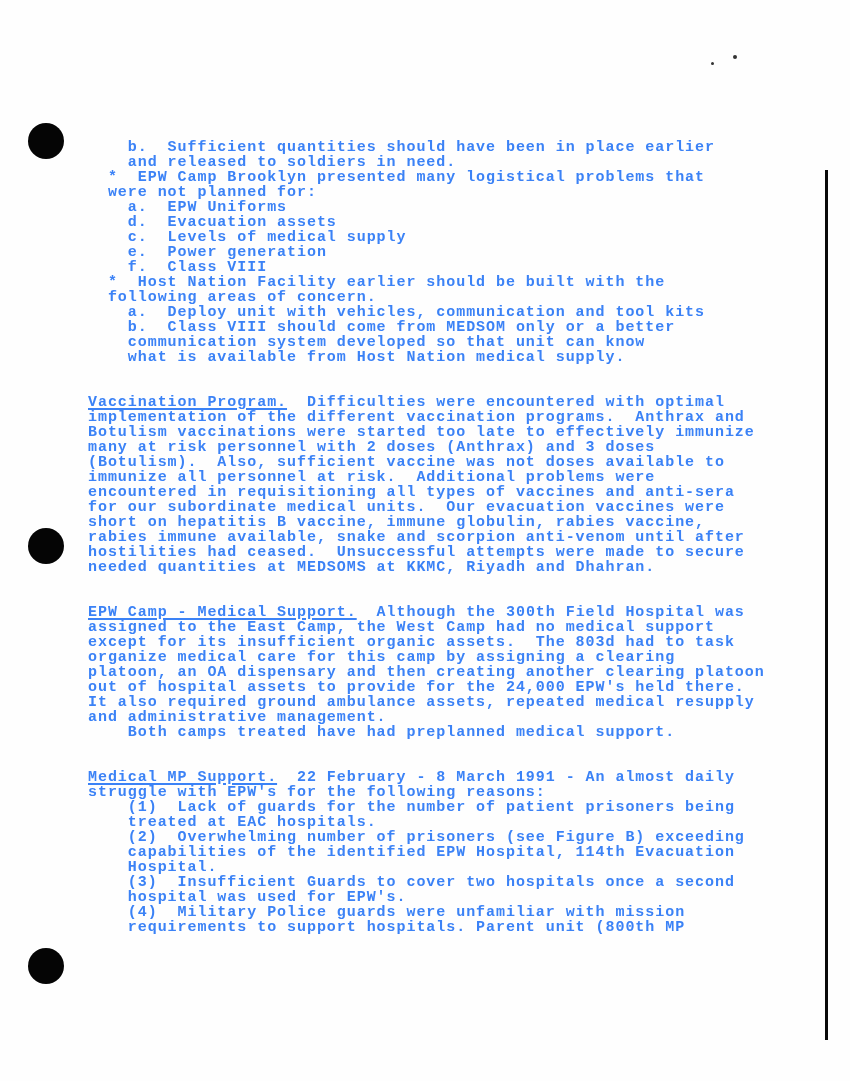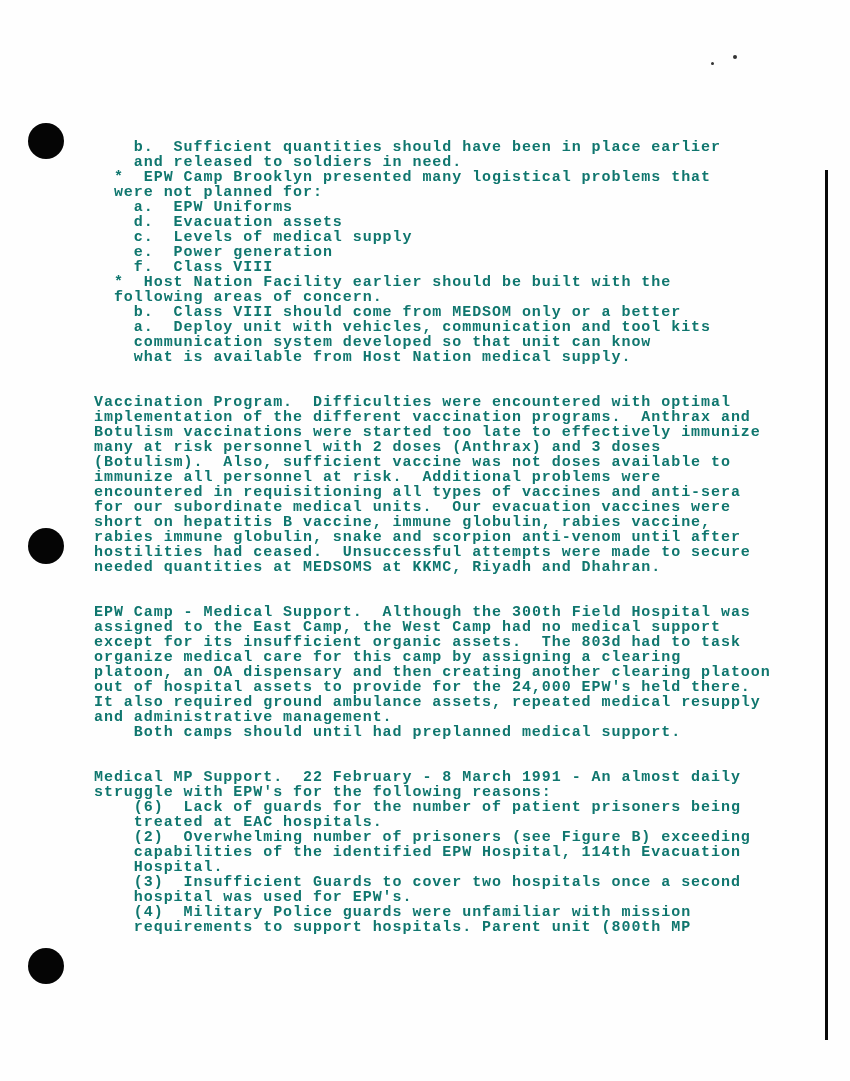--- a/index.html
+++ b/index.html
@@ -8,37 +8,38 @@
   .page {
     position: relative;
     width: 850px;
     height: 1081px;
     background: #fefefe;
     overflow: hidden;
     font-family: "Liberation Mono", "DejaVu Sans Mono", monospace;
   }
   .doc {
     position: absolute;
-    left: 94px;
+    left: 88px;
     top: 140px;
     width: 720px;
-    color: #0f766e;
+    color: #3b82f6;
     font-weight: 700;
     font-size: 15px;
     line-height: 15px;
     letter-spacing: 0.95px;
   }
   .block { margin: 0; }
   .block + .block { margin-top: 30px; }
   .line {
     white-space: pre;
     height: 15px;
     overflow: visible;
   }
   .heading {
+    text-decoration: underline;
     text-underline-offset: 2px;
     text-decoration-thickness: 1.5px;
   }
   .hole {
     position: absolute;
     left: 28px;
     width: 36px;
     height: 36px;
     border-radius: 50%;
     background: #050505;
@@ -77,54 +78,54 @@
         <div class="line">    and released to soldiers in need.</div>
         <div class="line">  *  EPW Camp Brooklyn presented many logistical problems that</div>
         <div class="line">  were not planned for:</div>
         <div class="line">    a.  EPW Uniforms</div>
         <div class="line">    d.  Evacuation assets</div>
         <div class="line">    c.  Levels of medical supply</div>
         <div class="line">    e.  Power generation</div>
         <div class="line">    f.  Class VIII</div>
         <div class="line">  *  Host Nation Facility earlier should be built with the</div>
         <div class="line">  following areas of concern.</div>
+        <div class="line">    a.  Deploy unit with vehicles, communication and tool kits</div>
         <div class="line">    b.  Class VIII should come from MEDSOM only or a better</div>
-        <div class="line">    a.  Deploy unit with vehicles, communication and tool kits</div>
         <div class="line">    communication system developed so that unit can know</div>
         <div class="line">    what is available from Host Nation medical supply.</div>
       </div>
       <div class="block">
         <div class="line"><span class="heading">Vaccination Program.</span><span>  Difficulties were encountered with optimal</span></div>
         <div class="line">implementation of the different vaccination programs.  Anthrax and</div>
         <div class="line">Botulism vaccinations were started too late to effectively immunize</div>
         <div class="line">many at risk personnel with 2 doses (Anthrax) and 3 doses</div>
         <div class="line">(Botulism).  Also, sufficient vaccine was not doses available to</div>
         <div class="line">immunize all personnel at risk.  Additional problems were</div>
         <div class="line">encountered in requisitioning all types of vaccines and anti-sera</div>
         <div class="line">for our subordinate medical units.  Our evacuation vaccines were</div>
         <div class="line">short on hepatitis B vaccine, immune globulin, rabies vaccine,</div>
-        <div class="line">rabies immune globulin, snake and scorpion anti-venom until after</div>
+        <div class="line">rabies immune available, snake and scorpion anti-venom until after</div>
         <div class="line">hostilities had ceased.  Unsuccessful attempts were made to secure</div>
         <div class="line">needed quantities at MEDSOMS at KKMC, Riyadh and Dhahran.</div>
       </div>
       <div class="block">
         <div class="line"><span class="heading">EPW Camp - Medical Support.</span><span>  Although the 300th Field Hospital was</span></div>
         <div class="line">assigned to the East Camp, the West Camp had no medical support</div>
         <div class="line">except for its insufficient organic assets.  The 803d had to task</div>
         <div class="line">organize medical care for this camp by assigning a clearing</div>
         <div class="line">platoon, an OA dispensary and then creating another clearing platoon</div>
         <div class="line">out of hospital assets to provide for the 24,000 EPW's held there.</div>
         <div class="line">It also required ground ambulance assets, repeated medical resupply</div>
         <div class="line">and administrative management.</div>
-        <div class="line">    Both camps should until had preplanned medical support.</div>
+        <div class="line">    Both camps treated have had preplanned medical support.</div>
       </div>
       <div class="block">
         <div class="line"><span class="heading">Medical MP Support.</span><span>  22 February - 8 March 1991 - An almost daily</span></div>
         <div class="line">struggle with EPW's for the following reasons:</div>
-        <div class="line">    (6)  Lack of guards for the number of patient prisoners being</div>
+        <div class="line">    (1)  Lack of guards for the number of patient prisoners being</div>
         <div class="line">    treated at EAC hospitals.</div>
         <div class="line">    (2)  Overwhelming number of prisoners (see Figure B) exceeding</div>
         <div class="line">    capabilities of the identified EPW Hospital, 114th Evacuation</div>
         <div class="line">    Hospital.</div>
         <div class="line">    (3)  Insufficient Guards to cover two hospitals once a second</div>
         <div class="line">    hospital was used for EPW's.</div>
         <div class="line">    (4)  Military Police guards were unfamiliar with mission</div>
         <div class="line">    requirements to support hospitals. Parent unit (800th MP</div>
       </div>
     </div>

